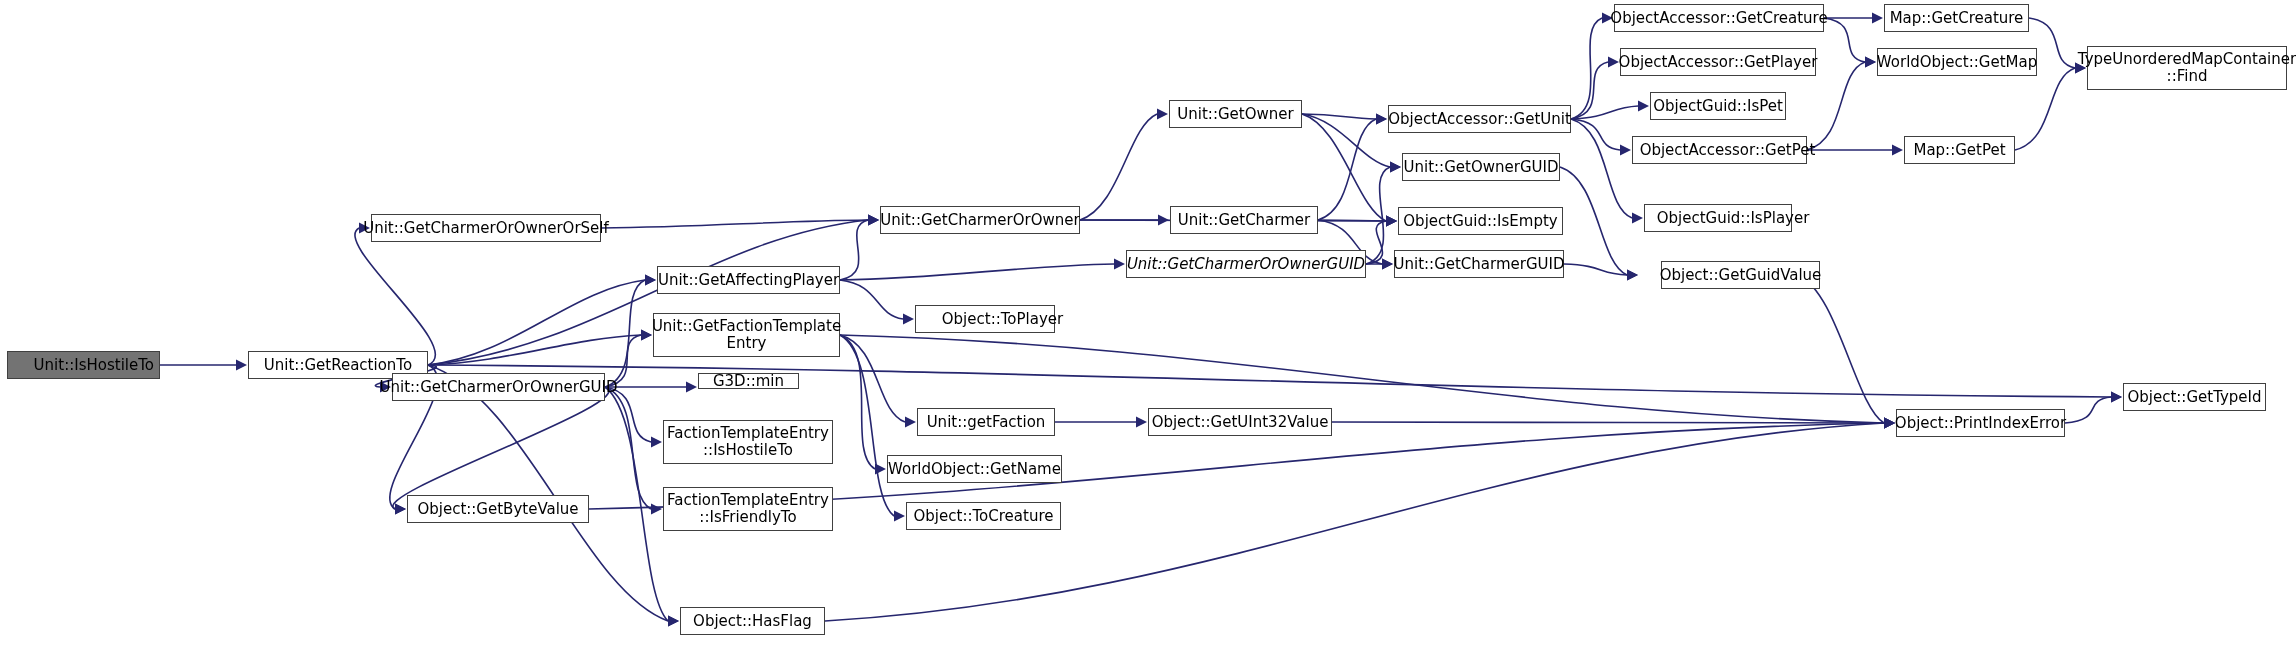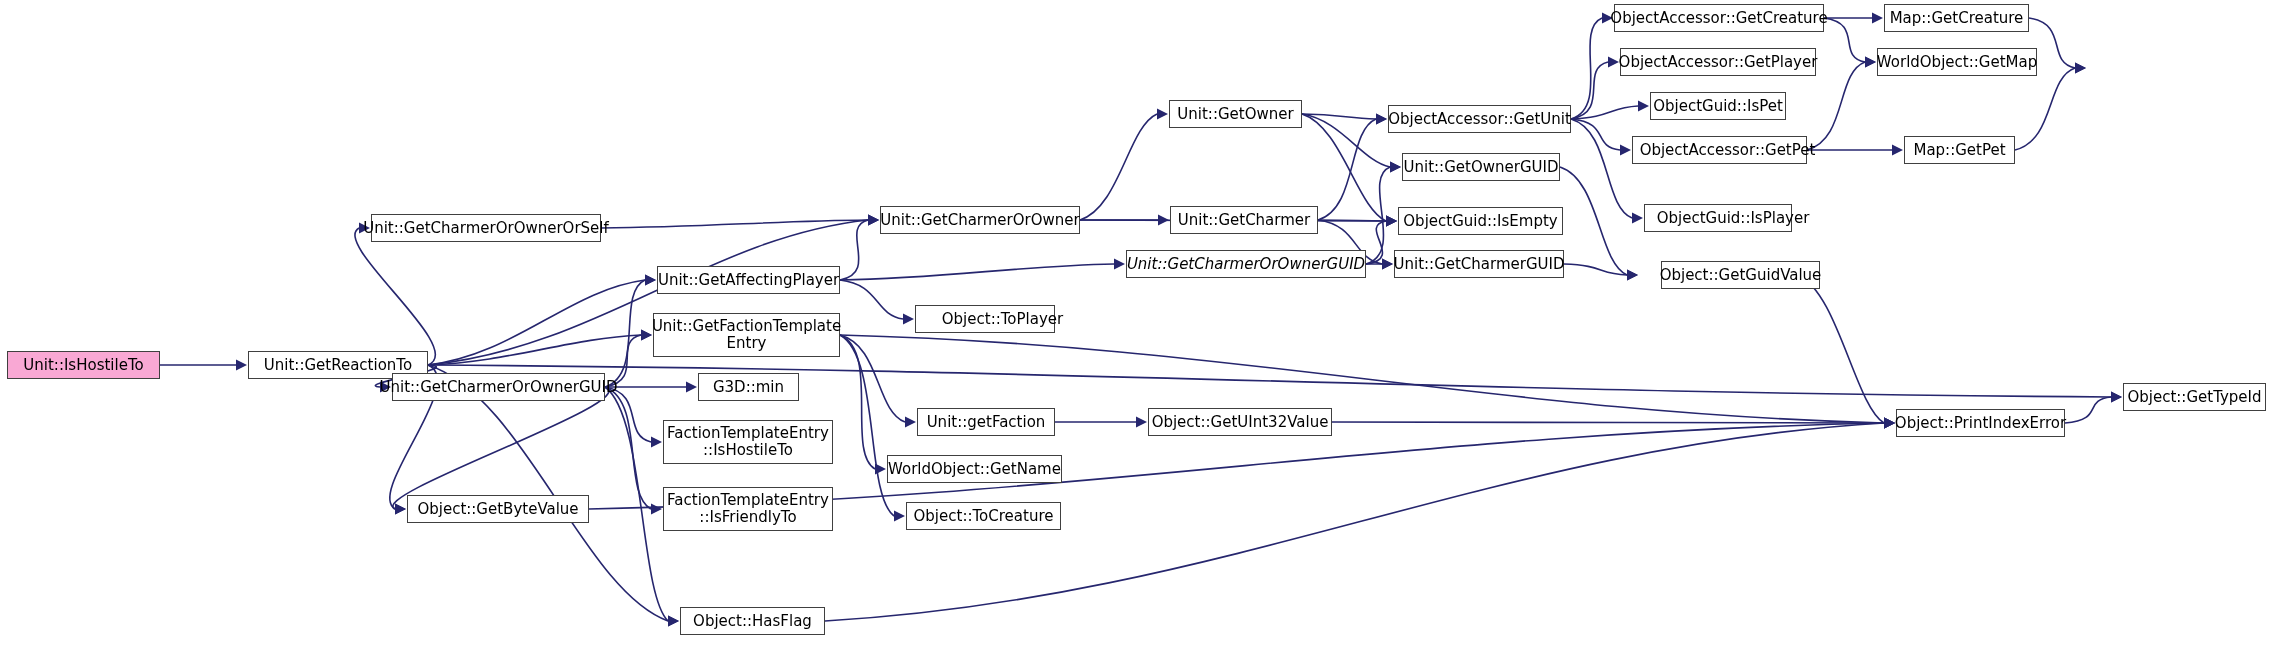--- a/index.html
+++ b/index.html
@@ -24,22 +24,23 @@
     text-align:center;
     font-size:15px;
     line-height:1.12;
     letter-spacing:0px;
     white-space:nowrap;
     padding:0 5px;
     z-index:5;
   }
   .node.two-line{white-space:normal;}
   .node.root{
-    background:#f9a8d4;
+    background:#737373;
     border-color:#404040;
+    justify-content:flex-end;
   }
   #edges{
     position:absolute;
     left:0;top:0;
     width:2296px;
     height:645px;
     z-index:1;
     pointer-events:none;
   }
   #edges path{fill:none;stroke:#26266e;stroke-width:1.6px;}
@@ -173,21 +174,21 @@
     <div class="node" style="left: 657px; top: 266px; width: 183px; height: 28px;">
       <span>Unit::GetAffectingPlayer</span>
     </div>
     <div class="node two-line" style="left: 653px; top: 313px; width: 187px; height: 44px;">
       <span style="white-space: pre-line;">Unit::GetFactionTemplate
 Entry</span>
     </div>
     <div class="node" style="left: 392px; top: 373px; width: 213px; height: 28px;">
       <span>Unit::GetCharmerOrOwnerGUID</span>
     </div>
-    <div class="node" style="left: 698px; top: 373px; width: 101px; height: 28px;">
+    <div class="node" style="left: 698px; top: 373px; width: 101px; height: 16px;">
       <span>G3D::min</span>
     </div>
     <div class="node two-line" style="left: 663px; top: 420px; width: 170px; height: 44px;">
       <span style="white-space: pre-line;">FactionTemplateEntry
 ::IsHostileTo</span>
     </div>
     <div class="node two-line" style="left: 663px; top: 487px; width: 170px; height: 44px;">
       <span style="white-space: pre-line;">FactionTemplateEntry
 ::IsFriendlyTo</span>
     </div>
@@ -256,19 +257,23 @@
     </div>
     <div class="node" style="left: 1884px; top: 4px; width: 145px; height: 28px;">
       <span>Map::GetCreature</span>
     </div>
     <div class="node" style="left: 1877px; top: 48px; width: 160px; height: 28px;">
       <span>WorldObject::GetMap</span>
     </div>
     <div class="node" style="left: 1904px; top: 136px; width: 111px; height: 28px;">
       <span>Map::GetPet</span>
     </div>
+    <div class="node two-line" style="left: 2087px; top: 46px; width: 200px; height: 44px;">
+      <span style="white-space: pre-line;">TypeUnorderedMapContainer
+::Find</span>
+    </div>
     <div class="node" style="left: 1896px; top: 409px; width: 169px; height: 28px;">
       <span>Object::PrintIndexError</span>
     </div>
     <div class="node" style="left: 2123px; top: 383px; width: 143px; height: 28px;">
       <span>Object::GetTypeId</span>
     </div>
   </div>
 
 </body></html>

